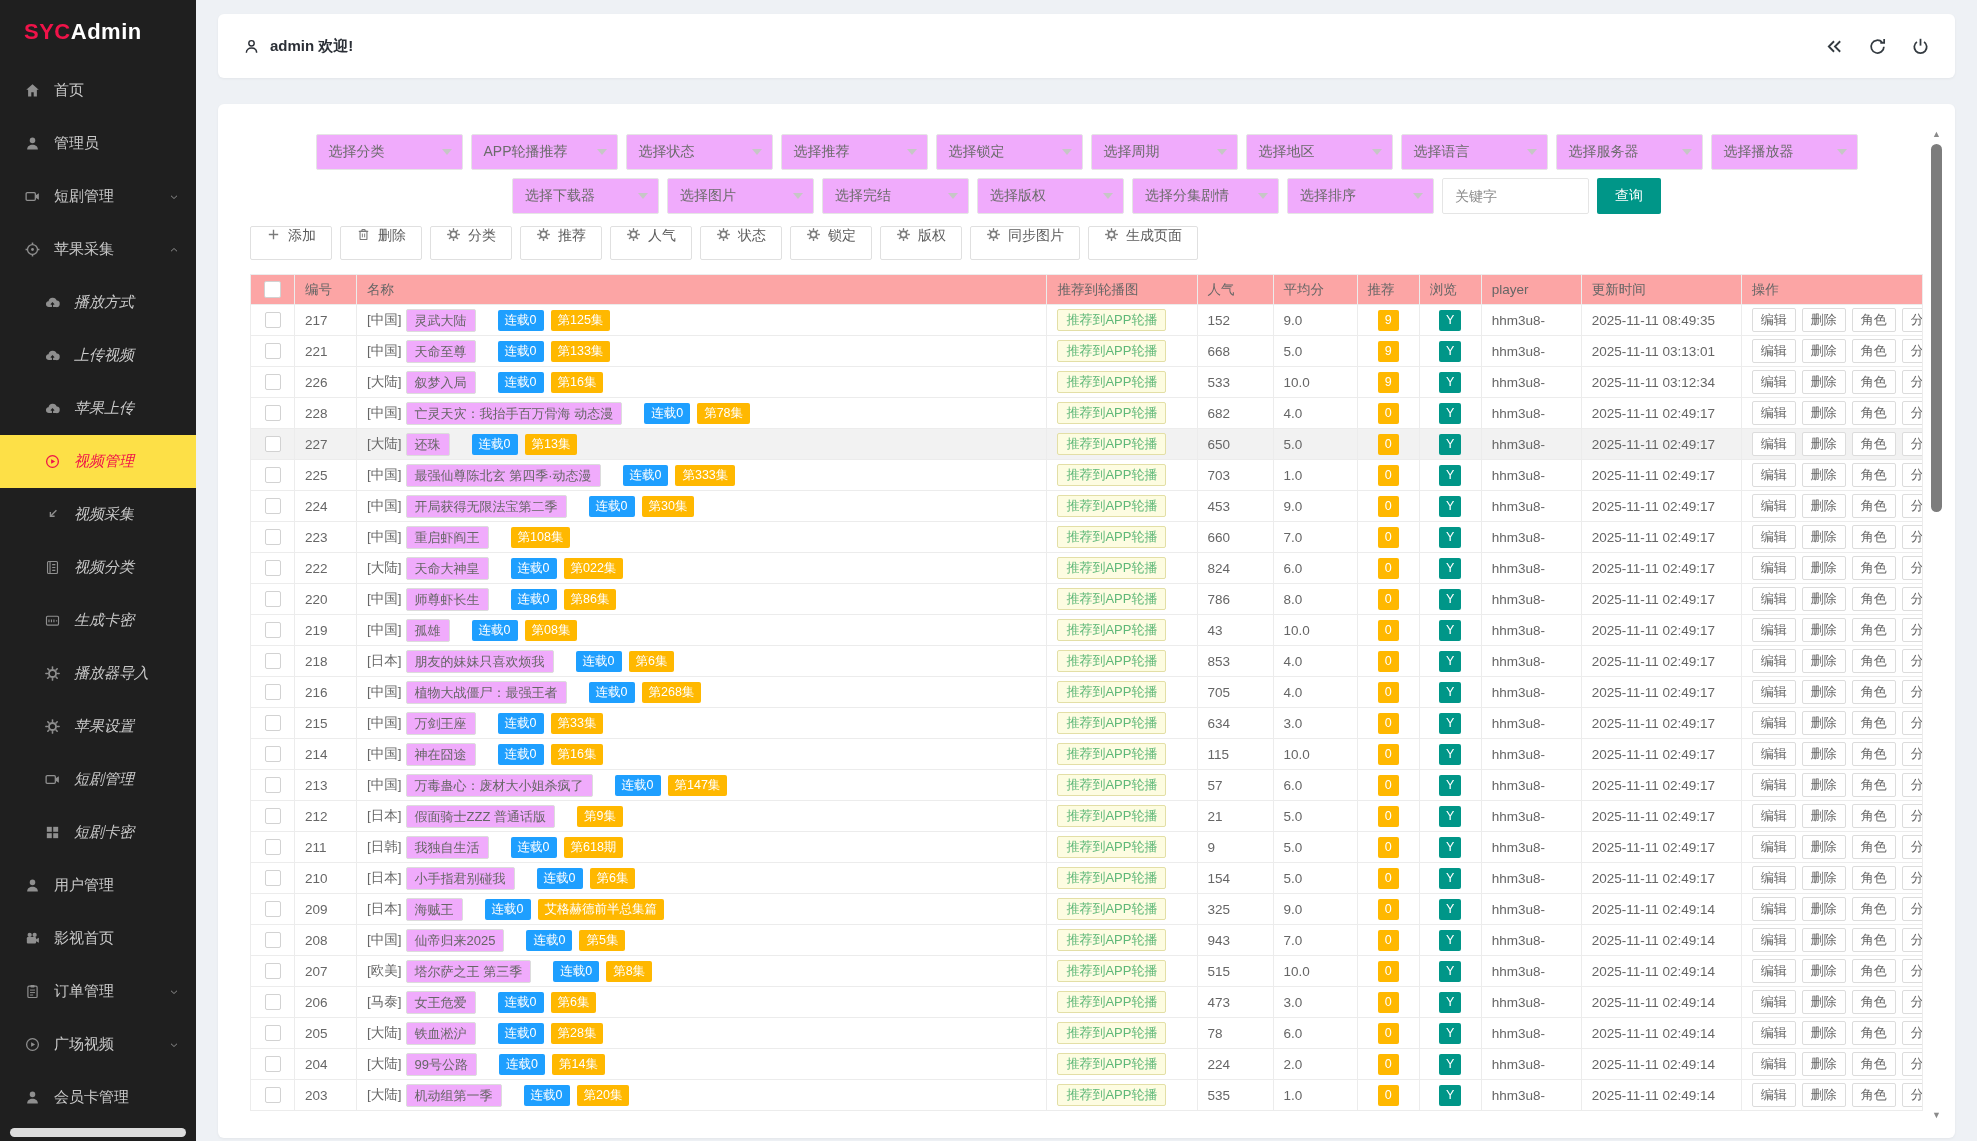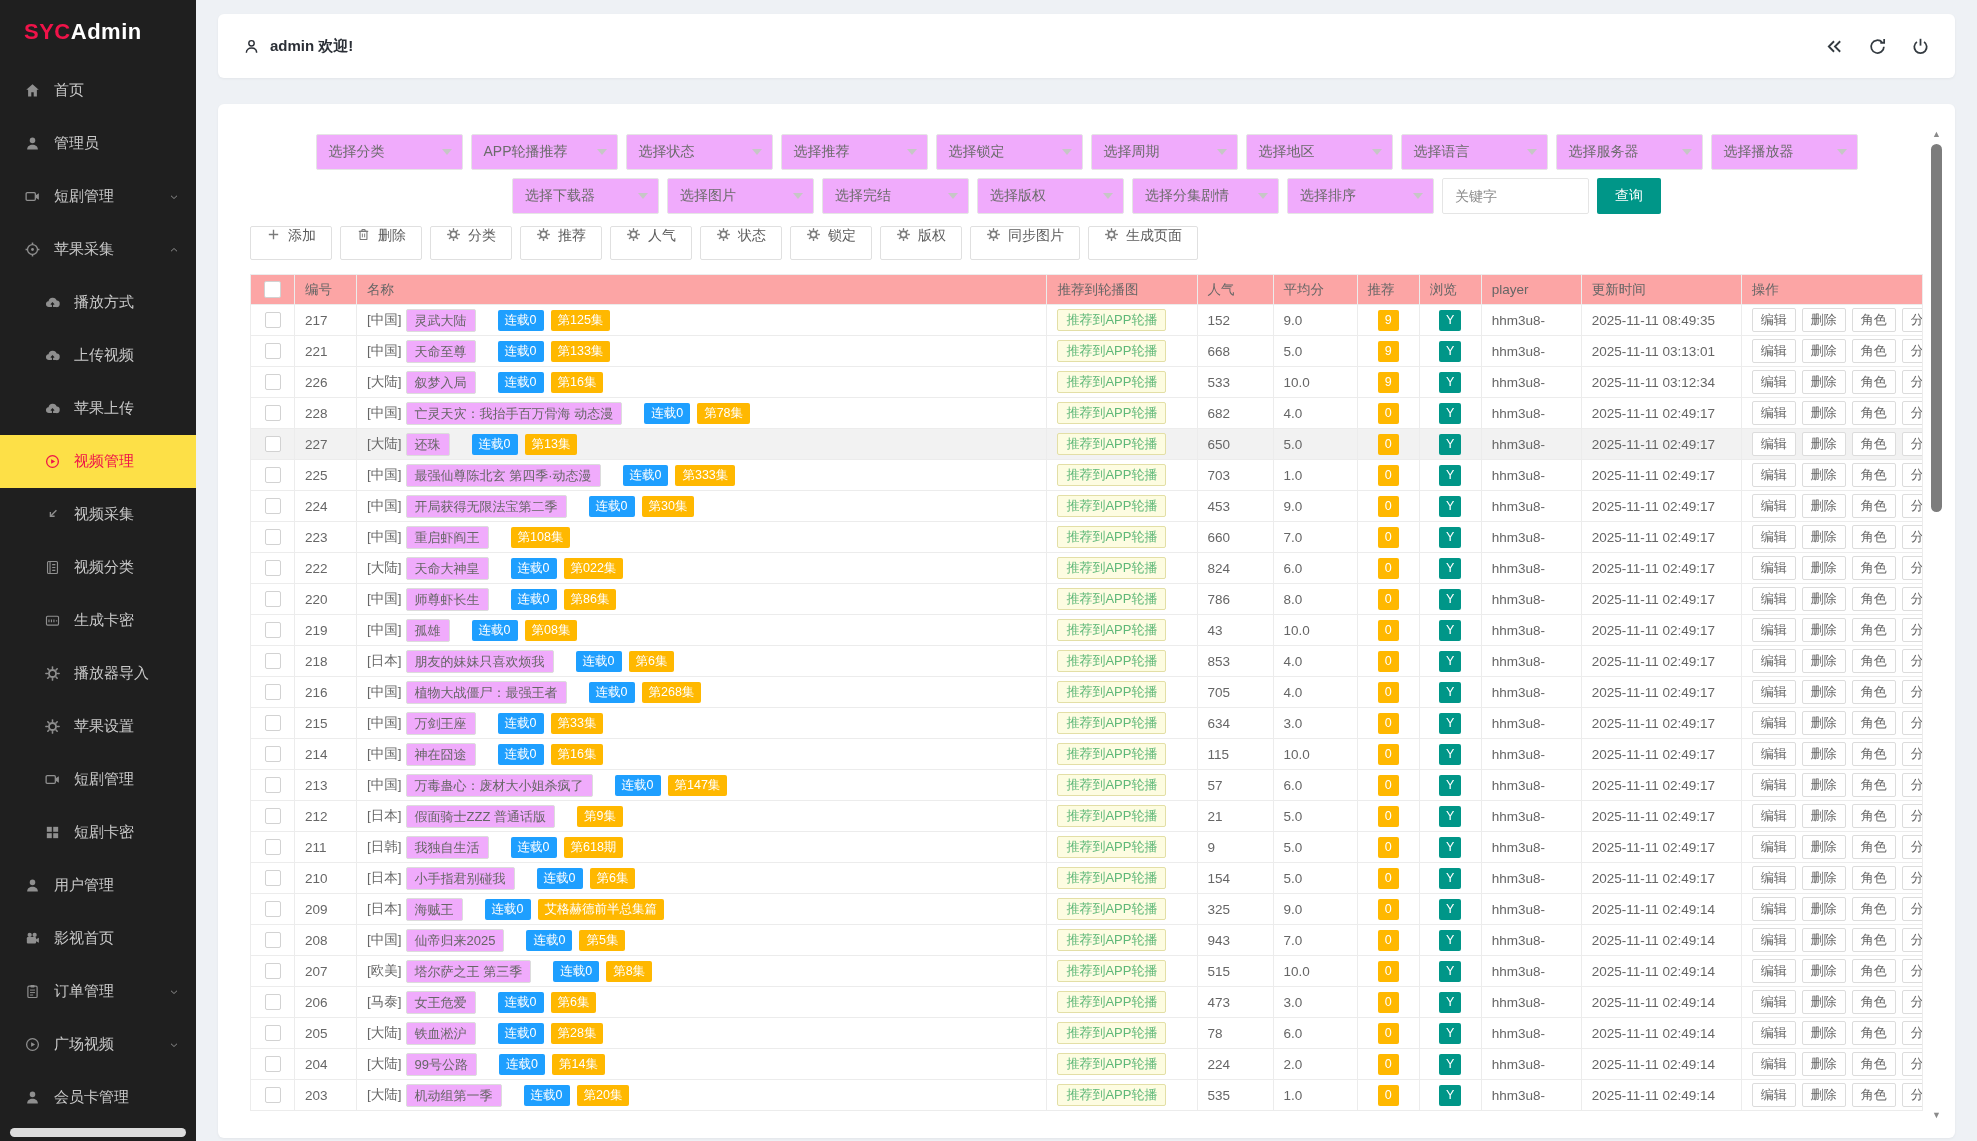--- a/index.html
+++ b/index.html
@@ -10,21 +10,21 @@
     font-family:"Liberation Sans","DejaVu Sans",sans-serif;
     background:#eef1f5;
   }
   
   .sidebar { width:196px; min-width:196px; height:1141px; background:#1f1f1f; position:relative; }
   .logo { height:64px; display:flex; align-items:center; padding-left:24px; font-size:22px; font-weight:bold; letter-spacing:.5px; }
   .logo .accent { color:#ef1349; }
   .logo .rest { color:#ffffff; }
   .menu { }
   .menu-item { height:53px; display:flex; align-items:center; padding-left:24px; font-size:15px; color:#c9c9c9; cursor:pointer; position:relative; }
-  .menu-item.level2 { padding-left:44px; }
+  .menu-item.level2 { padding-left:44px;font-style:italic; }
   .menu-item .micon { width:17px; height:17px; margin-right:13px; color:#8f8f8f; display:inline-flex; flex:none; }
   .menu-item .micon svg { width:100%; height:100%; }
   .menu-item.active { background:#fde047; color:#ef1349; }
   .menu-item.active .micon { color:#ef1349; }
   .menu-item .chev { position:absolute; right:16px; width:12px; height:12px; color:#8a8a8a; display:inline-flex; }
   .menu-item .chev svg { width:100%; height:100%; }
   .side-thumb { position:absolute; bottom:4px; left:10px; right:10px; height:9px; border-radius:5px; background:#dcdcdc; }
   
   .main { flex:1; display:flex; flex-direction:column; padding:14px 22px 0; }
   .topbar { background:#fff; border-radius:6px; height:64px; display:flex; align-items:center; padding:0 24px; box-shadow:0 1px 3px rgba(0,0,0,.05); }

